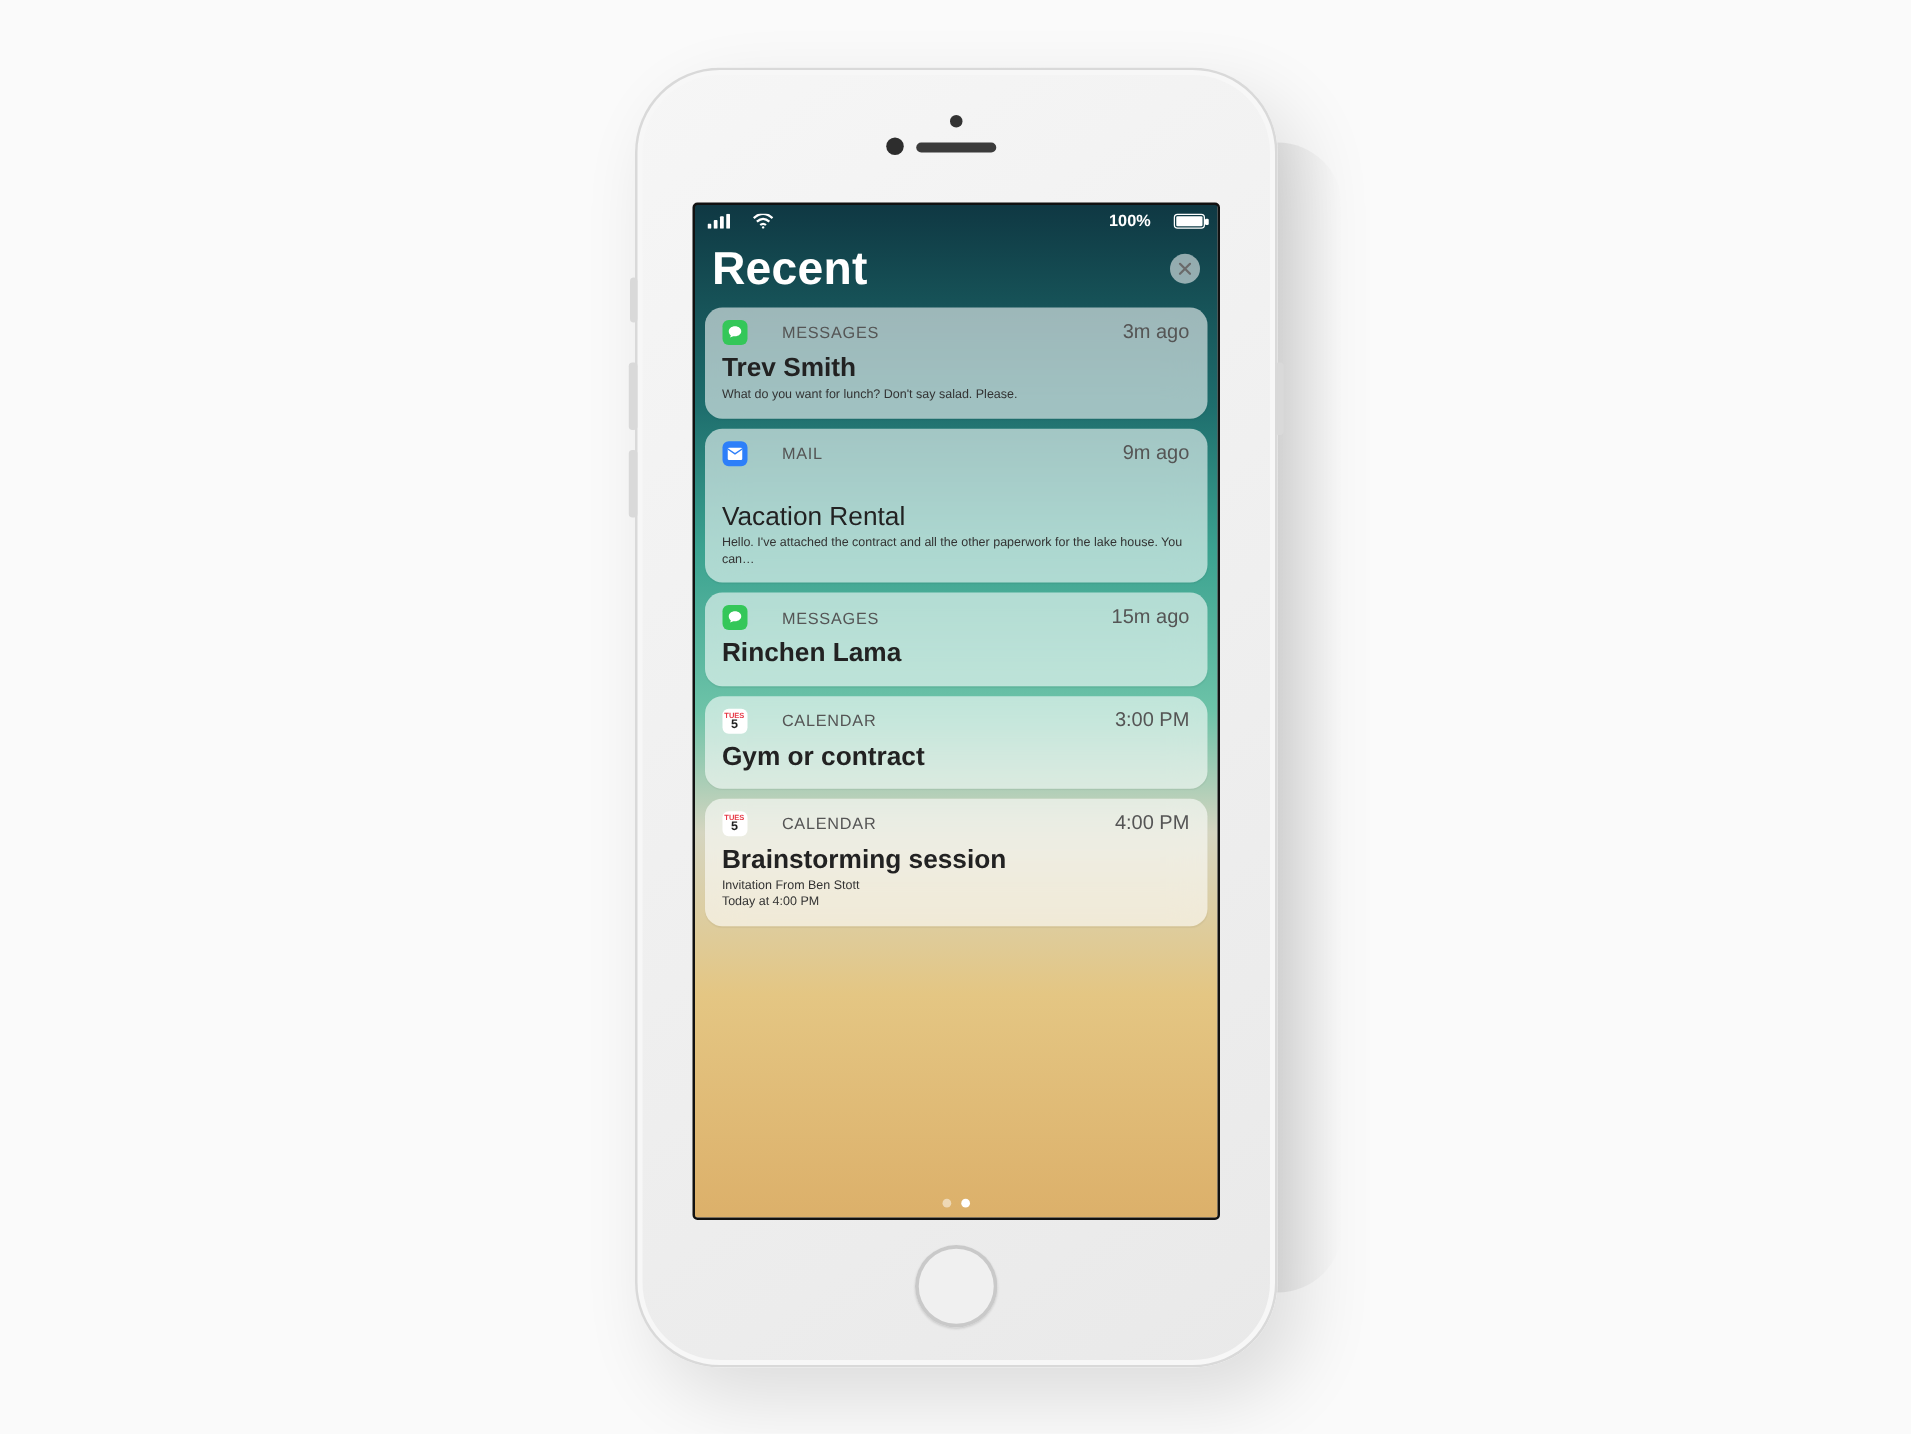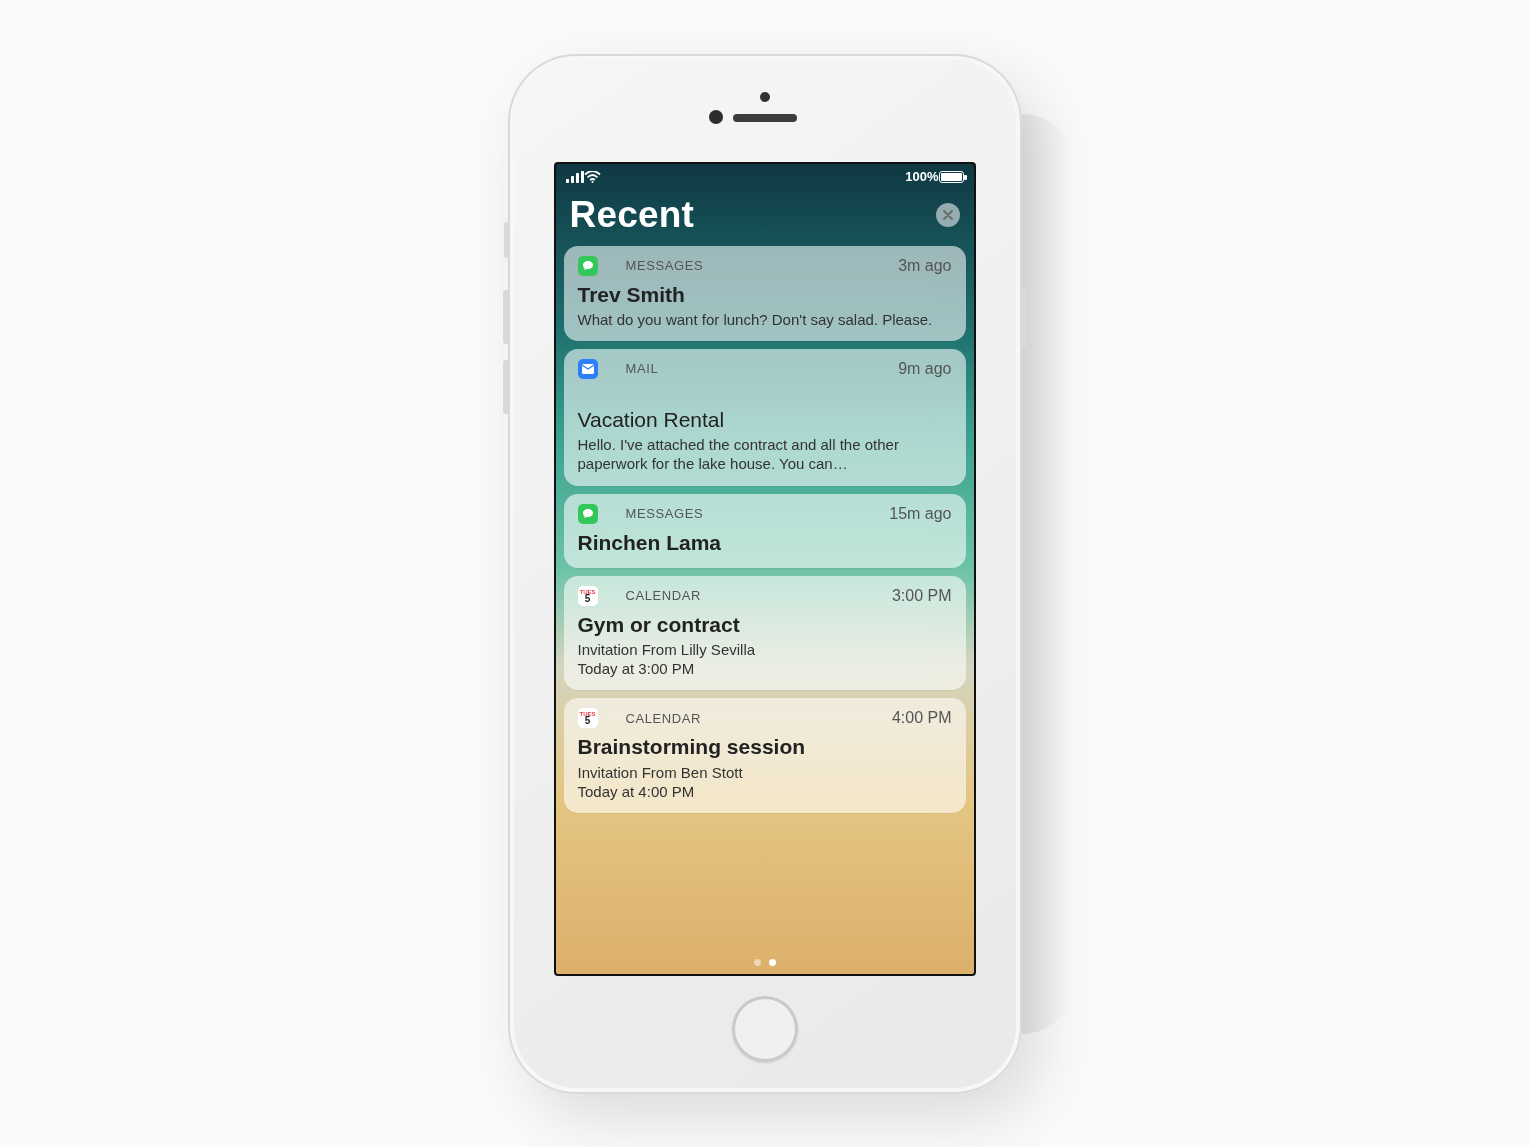--- a/index.html
+++ b/index.html
@@ -62,21 +62,21 @@
     border:2px solid #111;
     background:
       linear-gradient(180deg,#0f3843 0%,#1e6e6d 20%,#3ba290 34%,#6dc3a8 50%,#d5d5c0 62%,#e4c683 78%,#dcb06a 100%);
   }
 
   
   .statusbar {
     height:26px; display:flex; align-items:center; justify-content:space-between;
     padding:0 10px; color:#fff; font-size:13px; font-weight:600;
   }
-  .statusbar .left, .statusbar .right { display:flex; align-items:center; gap:0; }
+  .statusbar .left, .statusbar .right { display:flex; align-items:center; gap:18px; }
   .battery {
     width:25px; height:12px; border:1.5px solid #fff; border-radius:3px; position:relative;
   }
   .battery::after { content:""; position:absolute; right:-4px; top:3px; width:3px; height:5px; background:#fff; border-radius:1px; }
   .battery .fill { position:absolute; left:1px; top:1px; bottom:1px; right:1px; background:#fff; border-radius:1px; }
 
   .header {
     display:flex; align-items:center; justify-content:space-between;
     padding:4px 14px 10px 14px; color:#fff;
   }
@@ -95,21 +95,21 @@
     -webkit-backdrop-filter: blur(14px);
     backdrop-filter: blur(14px);
     box-shadow: 0 1px 1px rgba(0,0,0,.05);
   }
   .card .top { display:flex; align-items:center; gap:8px; font-size:13px; color:#555; }
   .card .top .app { letter-spacing:.6px;padding-left:20px; }
   .card .top .time { margin-left:auto; font-size:16px; color:#555; }
   .app-icon { width:20px; height:20px; border-radius:5px; display:flex; align-items:center; justify-content:center; flex-shrink:0; }
   .card .title { font-weight:700; color:#222; margin-top:6px; font-size:21px; line-height:1.25; }
   .card .sub   { font-weight:400; color:#222; font-size:21px; line-height:1.25;margin-top:28px; }
-  .card .body  { color:#333; font-size:15px; line-height:1.28; margin-top:2px; }
+  .card .body  { color:#333; font-size:10px; line-height:1.28; margin-top:2px; }
 
   
   .dots { position:absolute; bottom:8px; left:0; right:0; display:flex; justify-content:center; gap:8px; }
   .dot { width:7px; height:7px; border-radius:50%; background:rgba(255,255,255,.5); }
   .dot.active { background:#fff; }
 
   
   .ic-messages { background:#34c759; }
   .ic-mail     { background:#2d7ff9; }
   .ic-calendar {
@@ -215,21 +215,20 @@
     <div class="top">
       <div class="app-icon ic-calendar">
       <span>TUES</span>
               <span class="d">5</span>
     </div>
       <span class="app">CALENDAR</span>
       <span class="time">3:00 PM</span>
     </div>
     <div class="title">Gym or contract</div>
 
-    <div class="body">Invitation From Lilly Sevilla<br>Today at 3:00 PM</div>
   </div>
 
   <div class="card">
     <div class="top">
       <div class="app-icon ic-calendar">
       <span>TUES</span>
               <span class="d">5</span>
     </div>
       <span class="app">CALENDAR</span>
       <span class="time">4:00 PM</span>

